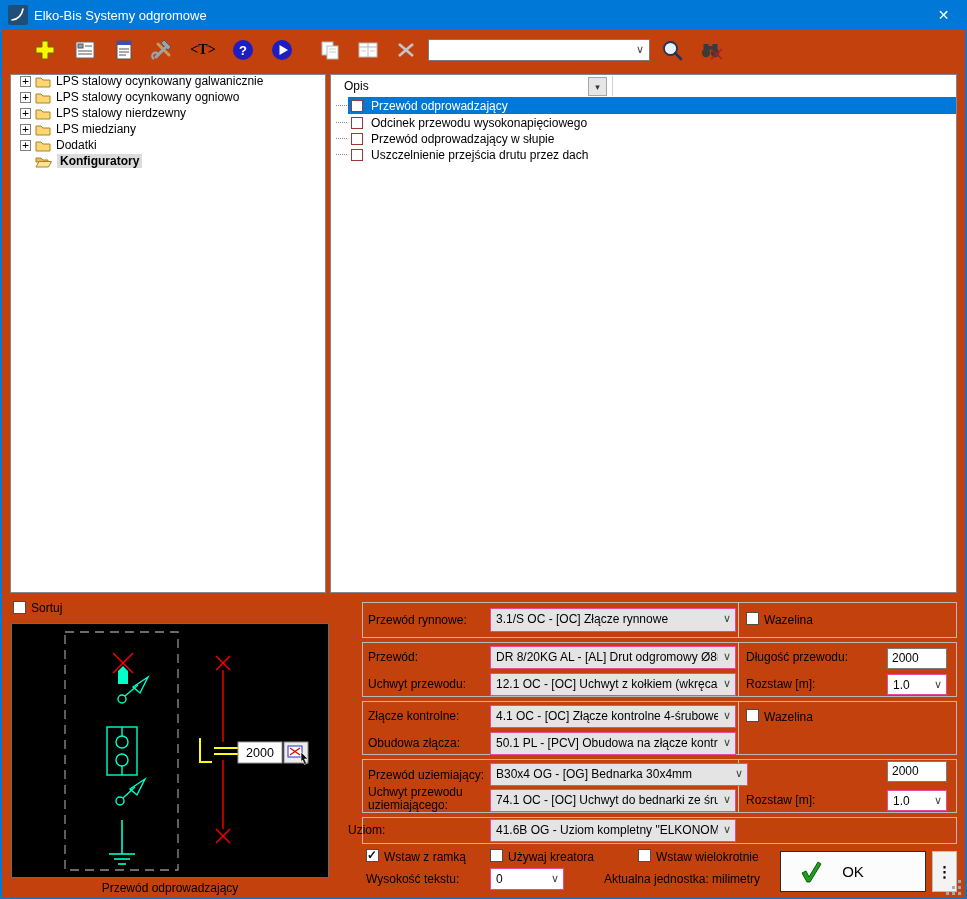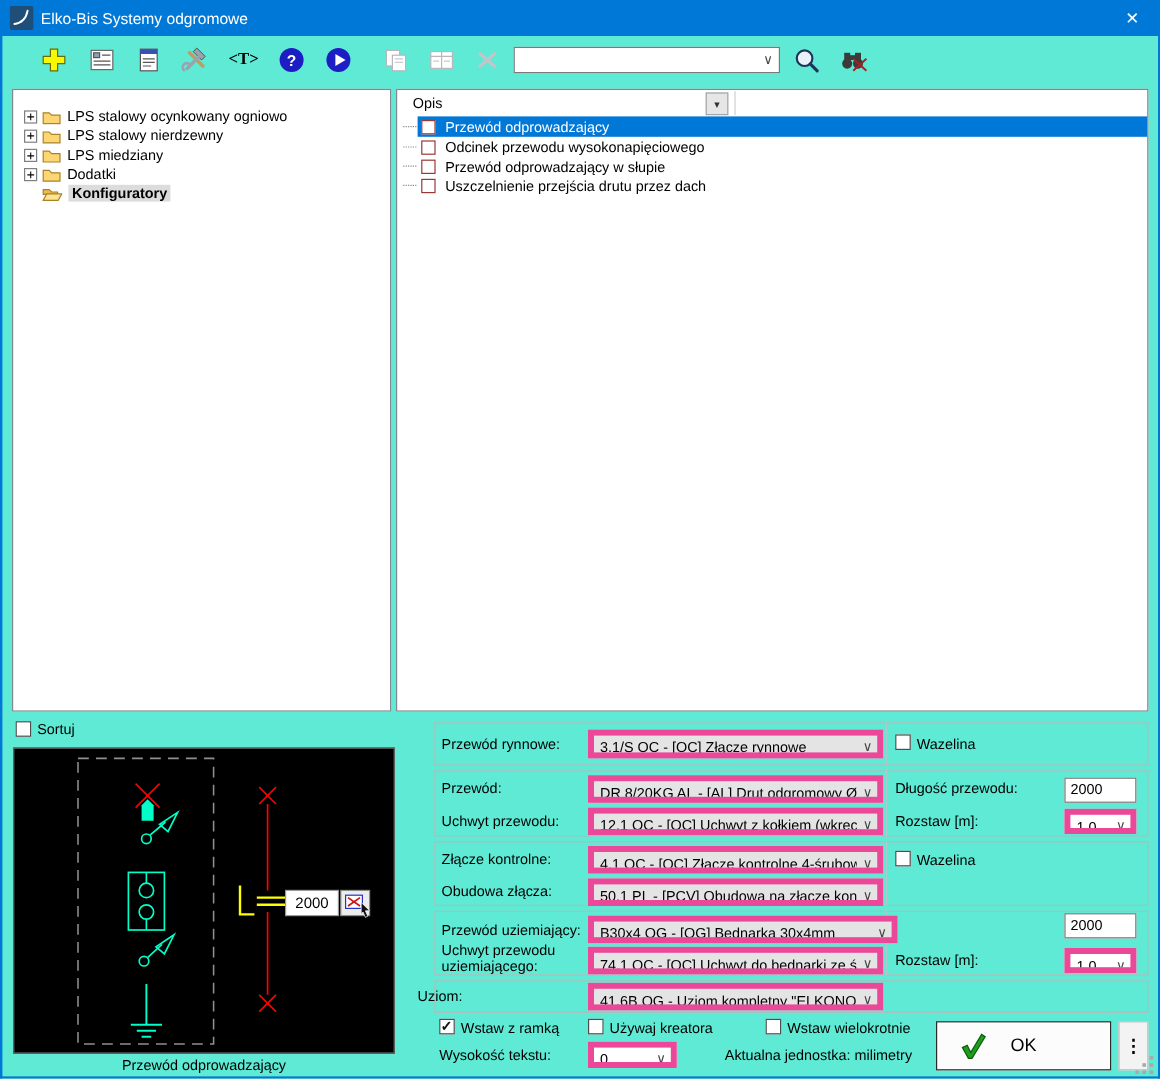--- a/index.html
+++ b/index.html
@@ -1,16 +1,16 @@
 <!DOCTYPE html>
 <html><head>
 <meta charset="utf-8">
 <style>
   html,body{margin:0;padding:0;background:#d8d8d8}
-  .win{position:relative;width:967px;height:899px;background:#5eead4;
+  .win{position:relative;width:967px;height:899px;background:#c2410c;
        font-family:"Liberation Sans",sans-serif;font-size:12px;color:#000;overflow:hidden}
   .abs{position:absolute}
   .edge{position:absolute;background:#0078d7}
   
   .titlebar{position:absolute;left:0;top:0;width:967px;height:30px;background:#0078d7;color:#fff}
   .title-text{position:absolute;left:34px;top:8px;font-size:13px;white-space:nowrap}
   .close-btn{position:absolute;left:920px;top:0;width:47px;height:30px;display:flex;align-items:center;justify-content:center;font-size:14px;color:#fff;cursor:default}
   
   .tbtn{position:absolute;width:26px;height:26px;top:37px;display:flex;align-items:center;justify-content:center}
   .ticon-text{font-family:"Liberation Serif",serif;font-weight:bold;font-size:14px;white-space:nowrap}
@@ -31,21 +31,21 @@
   .hdr-div{position:absolute;left:612px;top:76px;width:1px;height:20px;background:#cfcfcf}
   .list-row{position:absolute;left:348px;width:608px;height:17px;display:flex;align-items:center;white-space:nowrap}
   .list-row::before{content:"";position:absolute;left:-12px;top:8px;width:11px;border-top:1px dotted #8a8a8a}
   .list-row.selected{background:#0078d7;color:#fff}
   .red-sq{width:10px;height:10px;border:1px solid #9a3838;background:#fff;margin:0 8px 0 3px;flex:none;box-sizing:content-box}
   
   .lbl{position:absolute;white-space:nowrap}
   .wrap-lbl{position:absolute;line-height:13px}
   .grp{position:absolute;border:1px solid #b9b9b9;box-sizing:border-box}
   .vdiv{position:absolute;width:1px;background:#c4c4c4}
-  .combo{position:absolute;background:#e4e4e4;border:5px solid #ec4899;box-sizing:border-box;overflow:hidden}
+  .combo{position:absolute;background:#e4e4e4;border:1px solid #ec4899;box-sizing:border-box;overflow:hidden}
   .combo .ctext{position:absolute;left:5px;top:3px;right:17px;white-space:nowrap;overflow:hidden}
   .combo .chev{position:absolute;right:4px;top:3px;font-size:11px;color:#444}
   .input{position:absolute;background:#fff;border:1px solid #7a7a7a;box-sizing:border-box;padding:2px 4px;white-space:nowrap}
   .cb{position:absolute;width:13px;height:13px;background:#fff;border:1px solid #4d4d4d;box-sizing:border-box}
   .cb.checked::before{content:"✓";position:absolute;left:0px;top:-2px;font-size:12px;font-weight:bold;color:#111}
   
   .canvas{position:absolute;left:11px;top:623px;width:318px;height:255px;background:#000;border:1px solid #6a6a6a;box-sizing:border-box}
   .caption{position:absolute;left:11px;top:881px;width:318px;text-align:center}
   
   .okbtn{position:absolute;left:780px;top:851px;width:146px;height:41px;background:#fcfcfc;border:1px solid #2a2a2a;box-sizing:border-box;display:flex;align-items:center;justify-content:center}
@@ -159,20 +159,27 @@
       <rect x="10" y="8" width="5" height="4" fill="#3b3b3b"></rect>
       <circle cx="8" cy="15" r="4.2" fill="#3b3b3b"></circle>
       <circle cx="17" cy="15" r="4.2" fill="#3b3b3b"></circle>
       <line x1="13" y1="11" x2="24" y2="21" stroke="#a32222" stroke-width="1.6"></line>
       <line x1="24" y1="11" x2="13" y2="21" stroke="#a32222" stroke-width="1.6"></line>
     </svg>
   </div>
 
   <div class="panel" style="left:10px;top:74px;width:316px;height:519px"></div>
 
+  <div class="tree-row" style="left:20px;top:73px">
+    <span class="expand"></span>
+    <svg class="folder" width="16" height="13" viewBox="0 0 16 13">
+      <path d="M1 3 L6 3 L8 5 L15 5 L15 12 L1 12 Z" fill="#fcd575" stroke="#ab8326"></path>
+    </svg>
+    <span class="tree-label">LPS stalowy ocynkowany galwanicznie</span>
+  </div>
   <div class="tree-row" style="left:20px;top:89px">
     <span class="expand"></span>
     <svg class="folder" width="16" height="13" viewBox="0 0 16 13">
       <path d="M1 3 L6 3 L8 5 L15 5 L15 12 L1 12 Z" fill="#fcd575" stroke="#ab8326"></path>
     </svg>
     <span class="tree-label">LPS stalowy ocynkowany ogniowo</span>
   </div>
   <div class="tree-row" style="left:20px;top:105px">
     <span class="expand"></span>
     <svg class="folder" width="16" height="13" viewBox="0 0 16 13">

